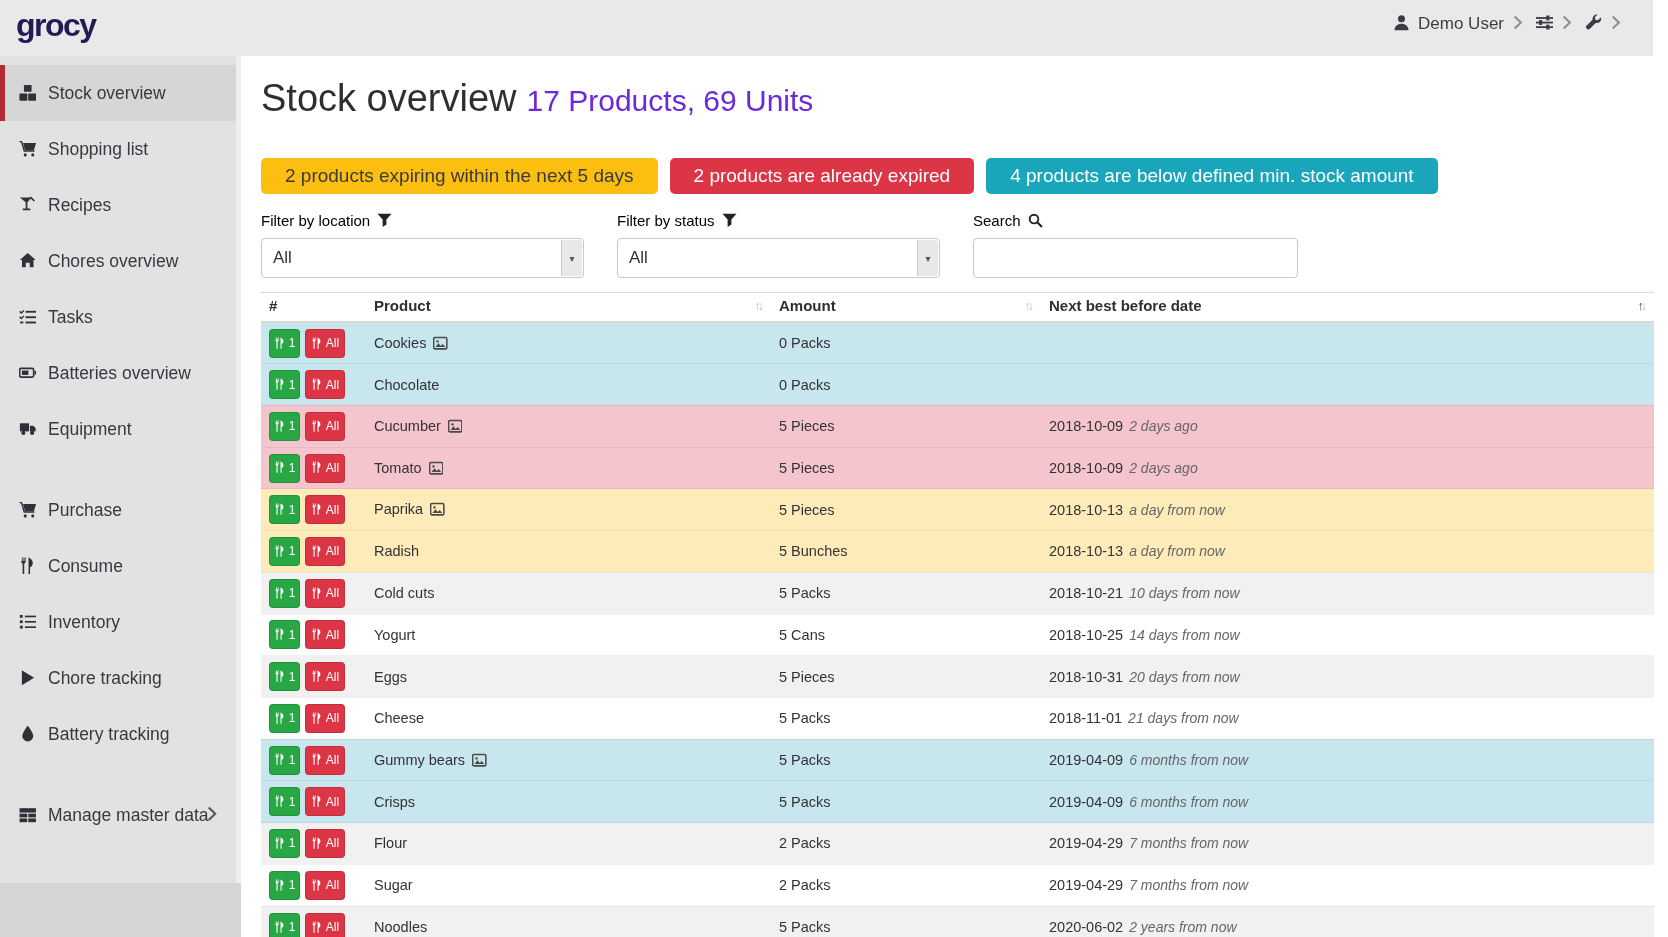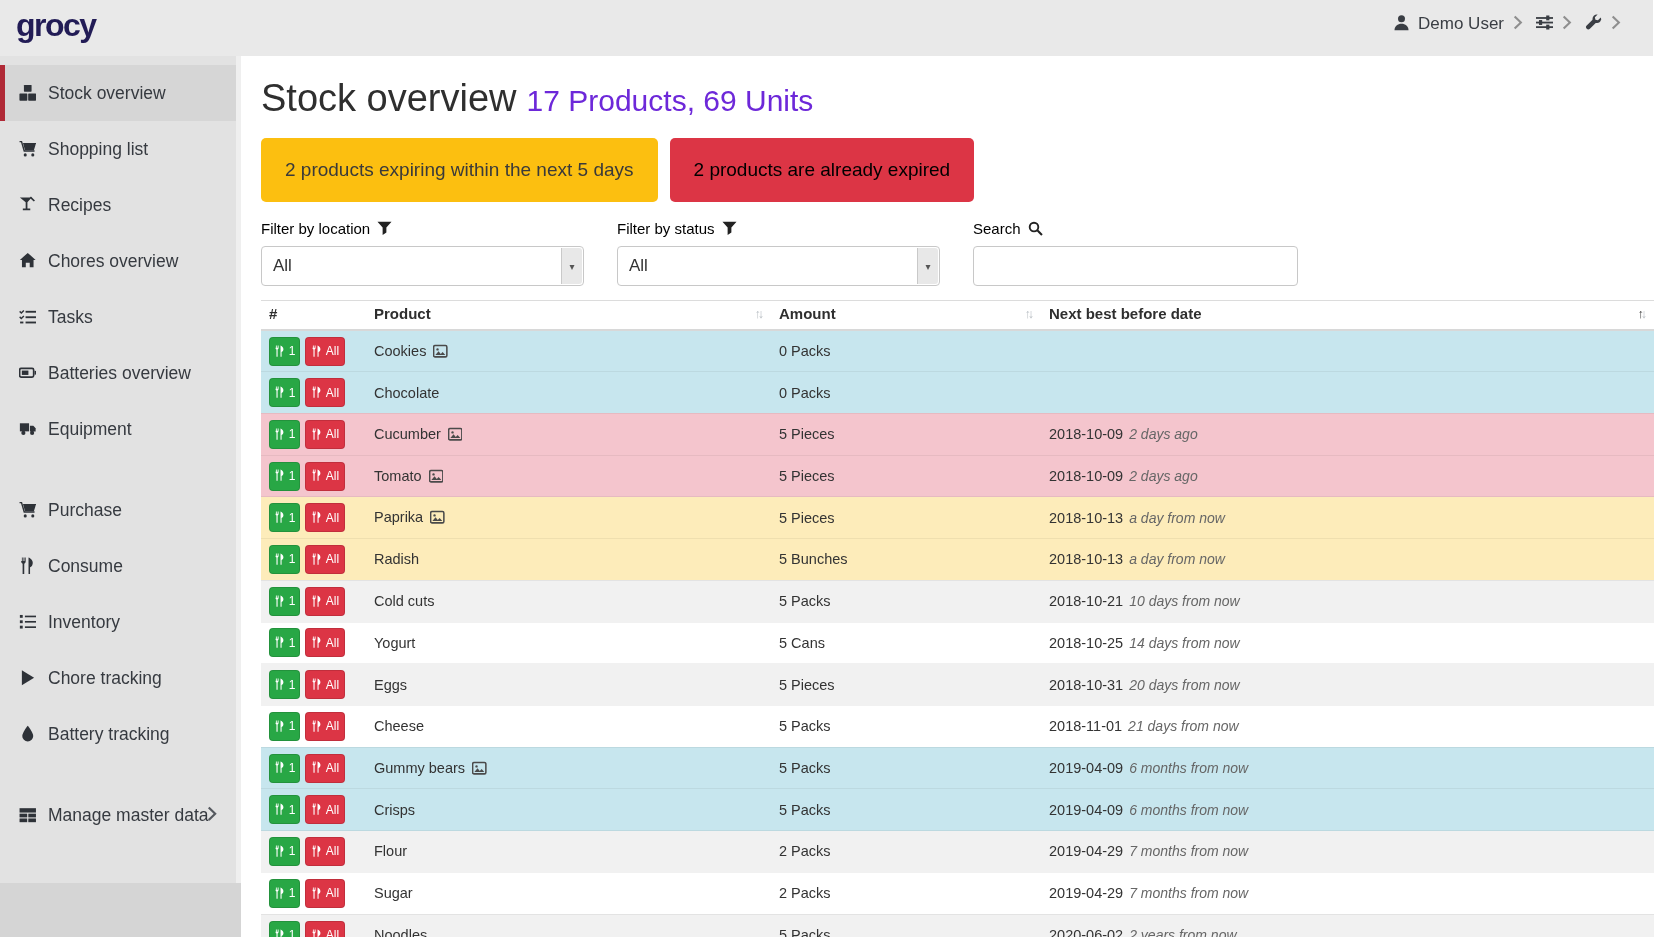--- a/index.html
+++ b/index.html
@@ -32,24 +32,24 @@
   .side-foot { position:absolute; left:0; right:5px; bottom:0; height:54px; background:#d5d5d5;
     display:flex; align-items:center; justify-content:center; color:#55595f; cursor:pointer; }
   .side-foot svg { width:11px; height:14px; }
 
   
   .main { position:absolute; top:56px; left:241px; right:0; bottom:0; padding:0 14px 0 20px; background:#fff; }
   h1 { margin-top:19px; font-size:38px; line-height:46px; font-weight:500; color:#2f2f2f; }
   h1 .subtitle { font-size:30px; color:#6d28d9; font-weight:400; margin-left:10px; }
 
   .alerts { margin-top:14px; display:flex; gap:12px; }
-  .alert { height:64px; border-radius:5px; display:flex; align-items:center; padding:0 24px;
-    font-size:19px; cursor:pointer; white-space:nowrap; }
+  .alert { height:36px; border-radius:5px; display:flex; align-items:center; padding:0 24px;
+    font-size:19px; cursor:pointer; white-space:nowrap;margin-top:20px; }
   .alert[data-type="warning"] { background:#fcbf10; color:#3a3a3a; }
-  .alert[data-type="danger"]  { background:#dc3545; color:#000000;text-align:right; }
+  .alert[data-type="danger"]  { background:#dc3545; color:#ffffff;text-align:right; }
   .alert[data-type="info"]    { background:#19a6bb; color:#fff; }
 
   .filters { margin-top:18px; display:flex; }
   .filter-block { width:323px; margin-right:33px; }
   .filter-label { display:flex; align-items:center; gap:7px; font-size:15px; color:#000000; margin-bottom:9px; }
   .filter-label svg { width:13px; height:13px; display:block; color:#222; }
   .select { position:relative; height:40px; border:1px solid #c8c8c8; border-radius:4px; background:#fff;
     display:flex; align-items:center; padding-left:11px; font-size:17px; color:#333; cursor:pointer; }
   .select-arrow { position:absolute; top:1px; right:1px; bottom:1px; width:21px; background:#e8e8e8;
     border-left:1px solid #c9c9c9; border-radius:0 3px 3px 0; display:flex; align-items:center;
@@ -313,20 +313,21 @@
     <h1>
       <span>Stock overview</span><span class="subtitle">17 Products, 69 Units</span>
     </h1>
 
     <div class="alerts">
 
         <div class="alert" data-type="warning">2 products expiring within the next 5 days</div>
 
         <div class="alert" data-type="danger">2 products are already expired</div>
 
+        <div class="alert" data-type="info">4 products are below defined min. stock amount</div>
       </div>
 
     <div class="filters">
       <div class="filter-block">
         <div class="filter-label">
           <span>Filter by location</span>
           <span><svg viewBox="0 0 16 16" fill="currentColor" xmlns="http://www.w3.org/2000/svg" style="width:1em;height:1em;display:inline-block;vertical-align:-0.12em;">
                 <path d="M.5.8h15L10 7v5.2l-4 2.6V7z"></path>
               </svg></span>
         </div>

